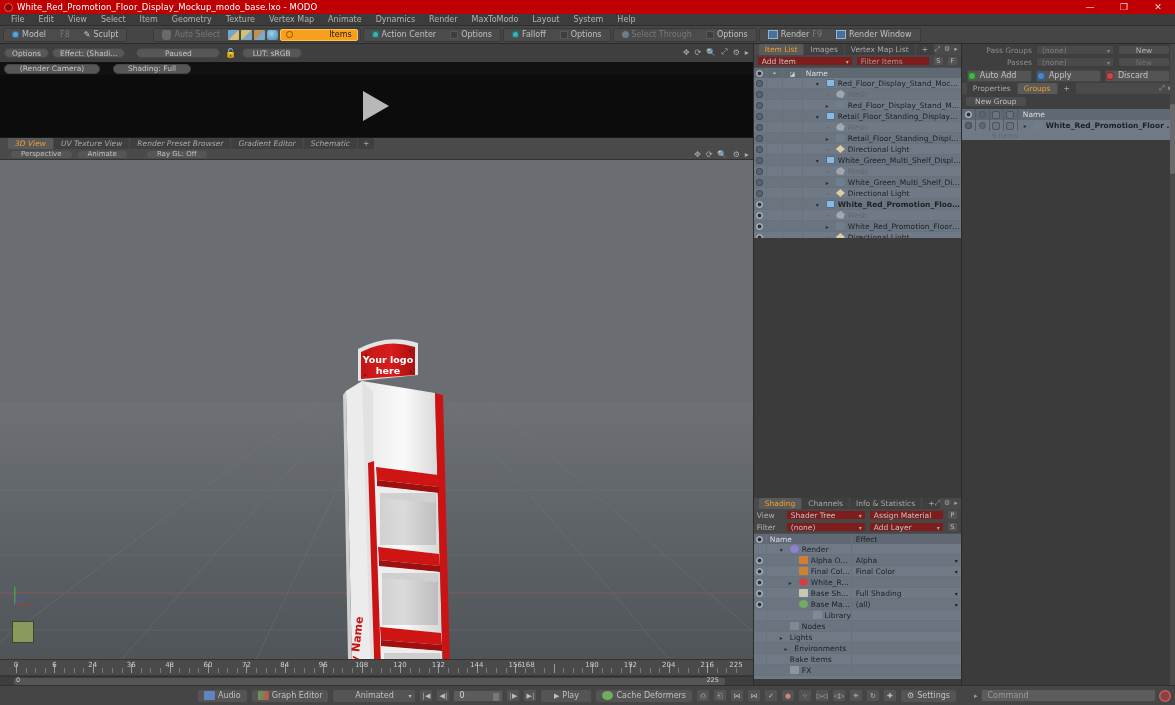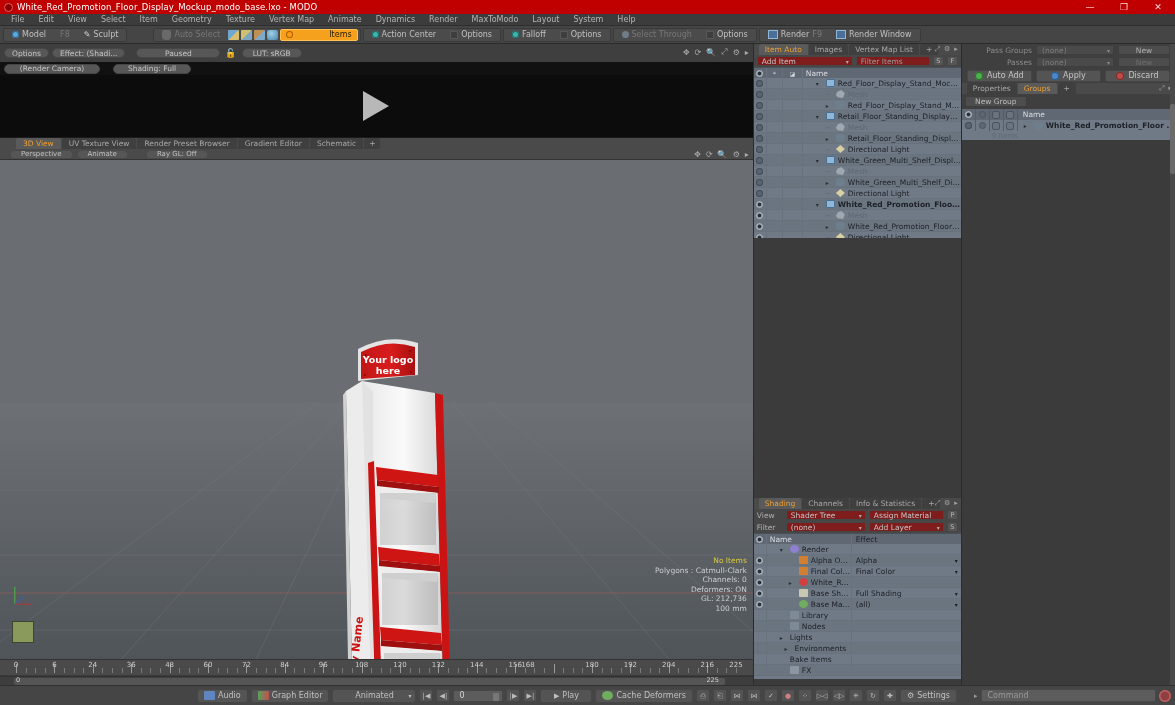--- a/index.html
+++ b/index.html
@@ -75,21 +75,21 @@
   .pill.wide{min-width:72px;}
   .rpcanvas { position:absolute; left:0; right:0; top:31px; bottom:0; background:#0c0c0c; }
   .playtri { position:absolute; left:50%; top:50%; transform:translate(-50%,-50%);
              width:0;height:0;border-left:26px solid #b8b8b8;
              border-top:15px solid transparent;border-bottom:15px solid transparent; }
   .rpicons { position:absolute; right:4px; top:3px; display:flex; gap:5px; align-items:center;}
   .mini { font-size:8px; color:#aaa; }
 
   
   .tabstrip { height:11px; background:#4a4a4a; display:flex; align-items:center;
-              padding-left:16px; gap:1px; }
+              padding-left:8px; gap:1px;font-style:italic; }
   .tab { font-size:7.5px; padding:0 7px; line-height:11px; color:#a8a8a8;
          background:#3f3f3f; border-radius:2px 2px 0 0;}
   .tab.active { background:#5a5a5a; color:#f0a030; }
   .tab.plus{padding:0 5px;}
   .vpbar { height:11px; background:#4a4a4a; display:flex; align-items:center; gap:4px;
            padding-left:10px; position:relative; border-bottom:1px solid #333;}
   .vpill { height:9px; font-size:7px; padding:0 10px; background:#565656;
            border:1px solid #4a4a4a; border-radius:4px; display:flex;align-items:center;
            color:#c0c0c0;}
   .vpicons{position:absolute;right:4px;top:1px;display:flex;gap:5px;align-items:center;}
@@ -192,21 +192,21 @@
   .rlbl { font-size:7.5px; color:#8c8c8c; }
   .rcombo { width:78px; height:10px; background:#4a4a4a; border:1px solid #3e3e3e;
             border-radius:2px; font-size:7.5px; color:#7e7e7e; display:flex;
             align-items:center; padding-left:5px; position:relative;}
   .rcombo .arr{position:absolute;right:3px;top:1px;font-size:6px;color:#888;}
   .rnew { width:52px;height:10px;background:#4d4d4d;border:1px solid #3e3e3e;border-radius:2px;
           font-size:7.5px;color:#b0b0b0;display:flex;align-items:center;justify-content:center;}
   .rnew.dim{color:#6e6e6e;}
   .actionrow { height:15px; display:flex; align-items:center; gap:4px; padding:2px 5px;}
   .abtn { flex:1;height:12px;background:#545454;border:1px solid #464646;border-radius:2px;
-          display:flex;align-items:center;justify-content:center;gap:4px;
+          display:flex;align-items:center;justify-content:flex-start;gap:4px;
           font-size:8px;color:#c4c4c4;}
   .cdot{width:8px;height:8px;border-radius:50%;flex:none;}
   .cdot.green{background:#4fae4f;box-shadow:inset 0 0 0 1px #2c6b2c;}
   .cdot.blue2{background:#4a86c8;box-shadow:inset 0 0 0 1px #2a5a8a;}
   .cdot.red{background:#c04a4a;box-shadow:inset 0 0 0 1px #7a2a2a;}
   .newgroup{height:11px;margin:2px 3px;width:62px;background:#4d4d4d;border:1px solid #3e3e3e;
             border-radius:2px;font-size:7.5px;color:#bdbdbd;display:flex;align-items:center;
             justify-content:center;}
   .ghead{height:11px;background:#606873;display:flex;align-items:center;font-size:7.5px;color:#d8dde3;}
   .gcell{width:14px;flex:none;display:flex;align-items:center;justify-content:center;
@@ -476,28 +476,20 @@
 
         <path d="M26 412 L110 404 L122 420 L40 432 Z" fill="#f2f2f2"></path>
         <path d="M40 432 L122 420 L122 428 L40 440 Z" fill="#d8d8d8"></path>
         <path d="M26 412 L40 432 L40 440 L26 420 Z" fill="#c8c8c8"></path>
 
         <path d="M22 416 L112 403 L126 421 L36 440 Z" fill="none" stroke="#101010" stroke-width="1.6"></path>
         <circle cx="74" cy="421" r="1.6" fill="#101010"></circle>
         <path d="M24 418 L24 424 M30 418 L30 412" stroke="#101010" stroke-width="1"></path>
       </svg>
 
-      <div class="stats">
-        <div class="hl">No Items</div>
-        <div>Polygons : Catmull-Clark</div>
-        <div>Channels: 0</div>
-        <div>Deformers: ON</div>
-        <div>GL: 212,736</div>
-        <div>100 mm</div>
-      </div>
 
       <svg class="axisw" viewBox="0 0 24 26">
         <line x1="3" y1="23" x2="3" y2="4" stroke="#4fa04f" stroke-width="1.4"></line>
         <line x1="3" y1="23" x2="21" y2="23" stroke="#a04040" stroke-width="1.4"></line>
         <line x1="3" y1="23" x2="13" y2="14" stroke="#4060a0" stroke-width="1.4"></line>
       </svg>
       <div class="swatchbox" style="left:12px;bottom:16px;background:#8a9a5c;"></div>
     </div>
 
     <div class="timeline">
@@ -602,21 +594,21 @@
       <div class="scrubzone">
         <div class="scrubfill"></div>
         <span style="position:absolute;left:16px;top:-1px;font-size:6.5px;color:#cfcfcf;">0</span>
         <span style="position:absolute;right:34px;top:-1px;font-size:6.5px;color:#cfcfcf;">225</span>
       </div>
     </div>
   </div>
 
   <div class="midcol">
     <div class="paneltabs" id="itemlist-tabs">
-      <div class="ptab active">Item Auto</div>
+      <div class="ptab active">Item List</div>
         <div class="ptab">Images</div>
         <div class="ptab">Vertex Map List</div>
         <div class="ptab">+</div>
         <div class="pticons">
         <span>⤢</span>
         <span>⚙</span>
         <span>▸</span>
       </div>
     </div>
 
@@ -953,21 +945,21 @@
             <span class="itemico" style="background: rgb(111, 174, 95); border-radius: 50%;"></span>
             <span class="nm">Base Material</span>
           </div>
           <div class="shadecol">
             <span>(all)</span>
             <span style="font-size: 6px;">▾</span>
           </div>
         </div>
         <div class="lrow">
           <div class="eyecol"></div>
-          <div class="namecell" style="padding-left: 13px;">
+          <div class="namecell" style="padding-left: 13px; justify-content: flex-end;">
             <span class="tri dim"></span>
             <span class="itemico" style="background: rgb(126, 138, 150); border-radius: 1px;"></span>
             <span class="nm">Library</span>
           </div>
           <div class="shadecol">
             <span></span>
           </div>
         </div>
         <div class="lrow alt">
           <div class="eyecol"></div>

